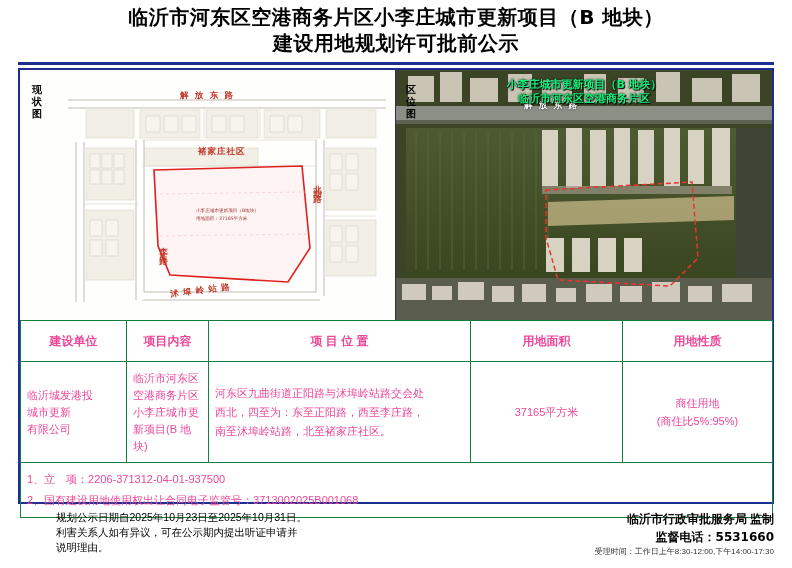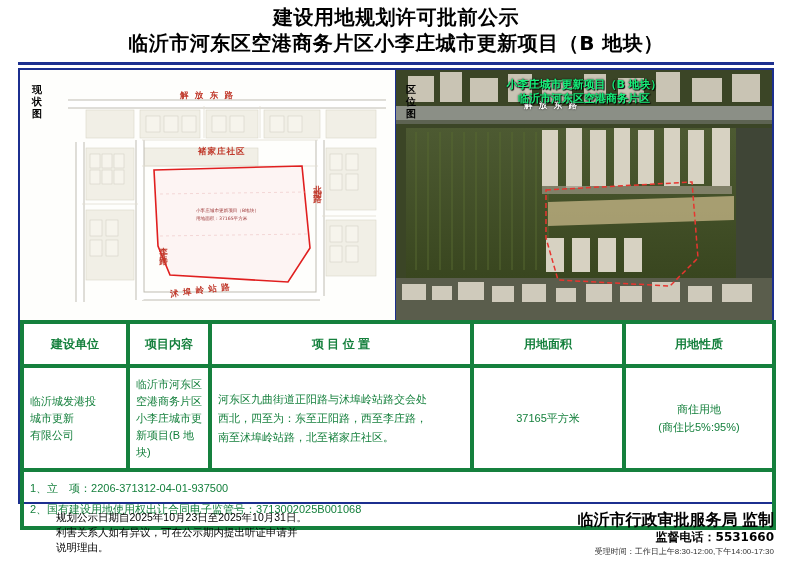--- a/index.html
+++ b/index.html
@@ -128,24 +128,24 @@
     top: 320px;
     width: 752px;
     height: 182px;
   }
   table.main {
     border-collapse: collapse;
     width: 752px;
     table-layout: fixed;
   }
   table.main td, table.main th {
-    border: 4px solid #15803d;
+    border: 1px solid #15803d;
     padding: 4px 6px;
     font-size: 11px;
-    color: #15803d;
+    color: #ec4899;
     vertical-align: middle;
   }
   table.main th {
     font-weight: bold;
     text-align: center;
     height: 32px;
     font-size: 12px;
   }
   td.cellbody {
     height: 92px;
@@ -185,23 +185,23 @@
   }
   .foot-right {
     position: absolute;
     right: 0px;
     top: 2px;
     width: 330px;
     text-align: right;
     color: #000;
   }
   .foot-org {
-    font-family: Liberation Sans, sans-serif;
-    font-weight: bold;
-    font-size: 16px;
+    font-family: Liberation Serif, serif;
+    font-weight: bold;
+    font-size: 12px;
     line-height: 19px;
   }
   .foot-tel {
     font-family: "DejaVu Sans", sans-serif;
     font-weight: bold;
     font-size: 12px;
     line-height: 17px;
   }
   .foot-time {
     font-size: 8px;
@@ -209,22 +209,22 @@
     color: #333;
   }
   .nowrap { white-space: nowrap; }
 </style>
 </head>
 <body>
 
 <div class="page">
 
   <div class="title-block">
+    <div class="title-line">临沂市河东区空港商务片区小李庄城市更新项目（B 地块）</div>
     <div class="title-line">建设用地规划许可批前公示</div>
-    <div class="title-line">临沂市河东区空港商务片区小李庄城市更新项目（B 地块）</div>
   </div>
   <div class="title-rule"></div>
 
   <div class="outer-box"></div>
 
   <div class="map-row">
 
     <div class="map-left">
       <div class="plan">
         <svg width="376" height="250" viewBox="0 0 376 250" xmlns="http://www.w3.org/2000/svg">

